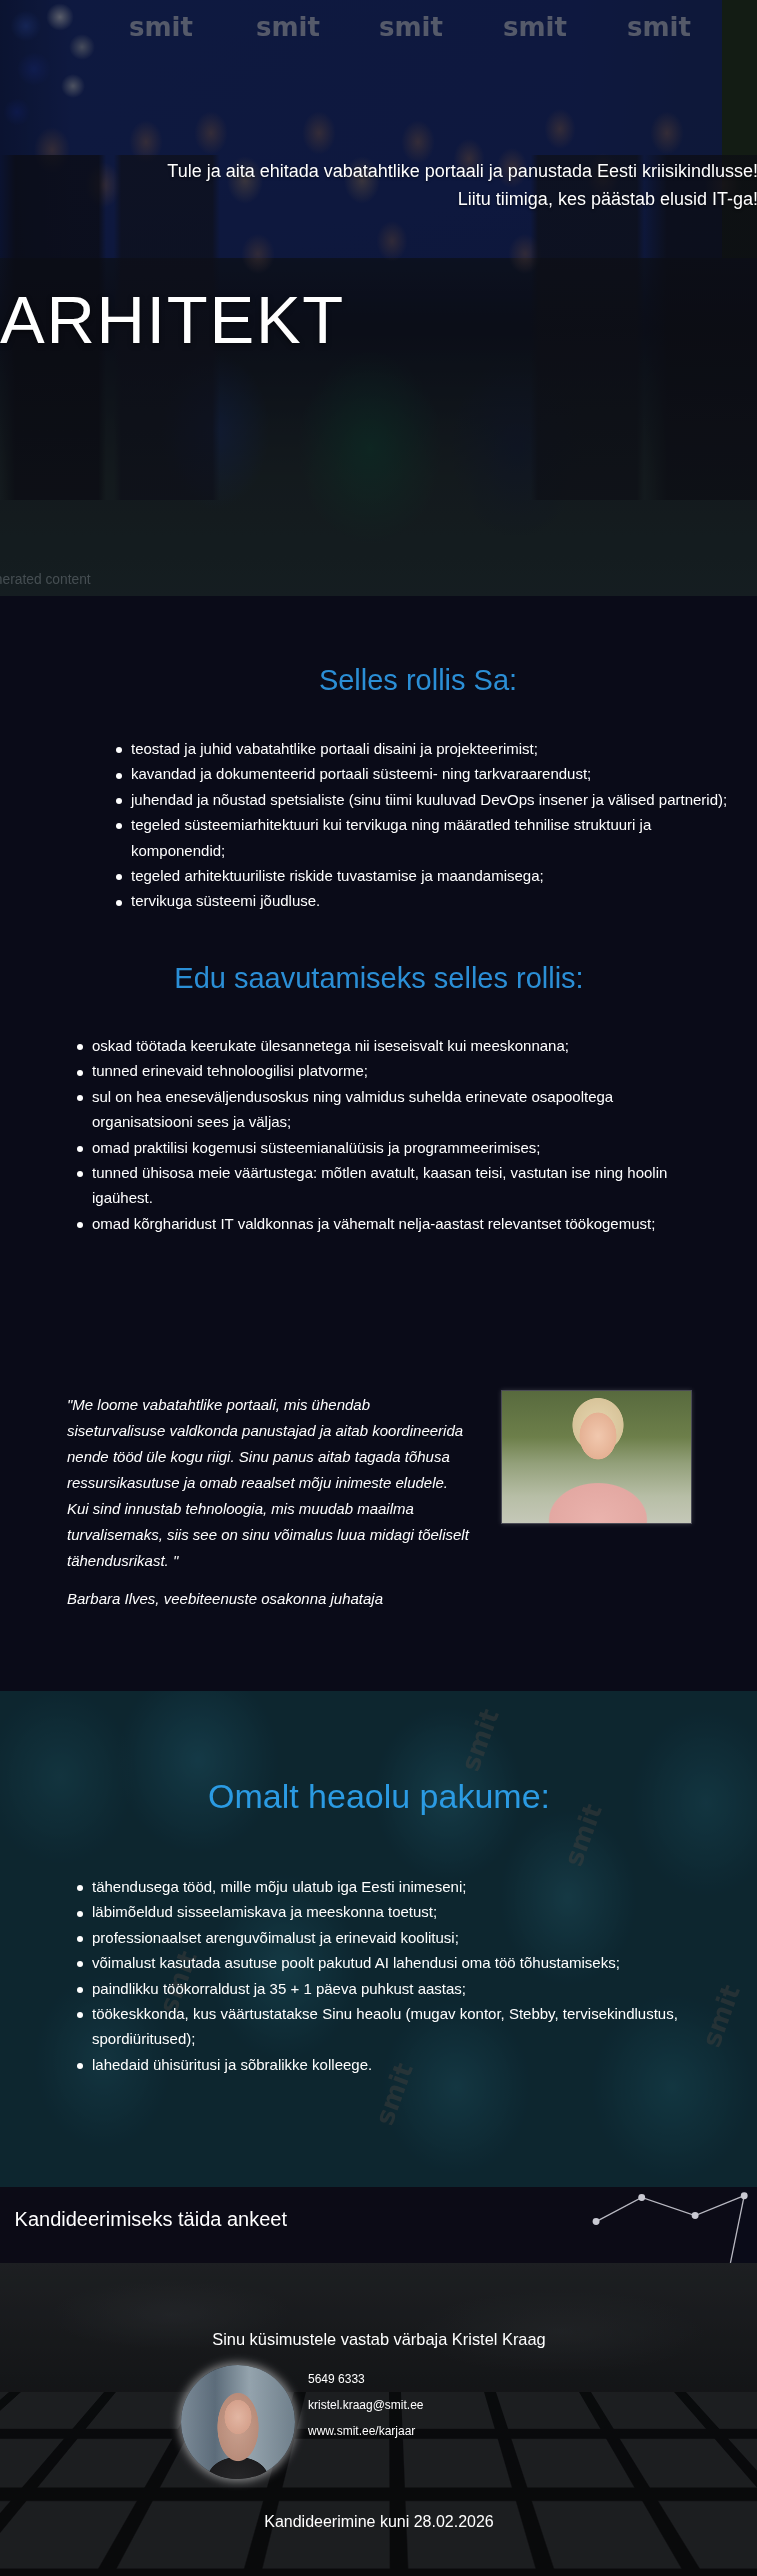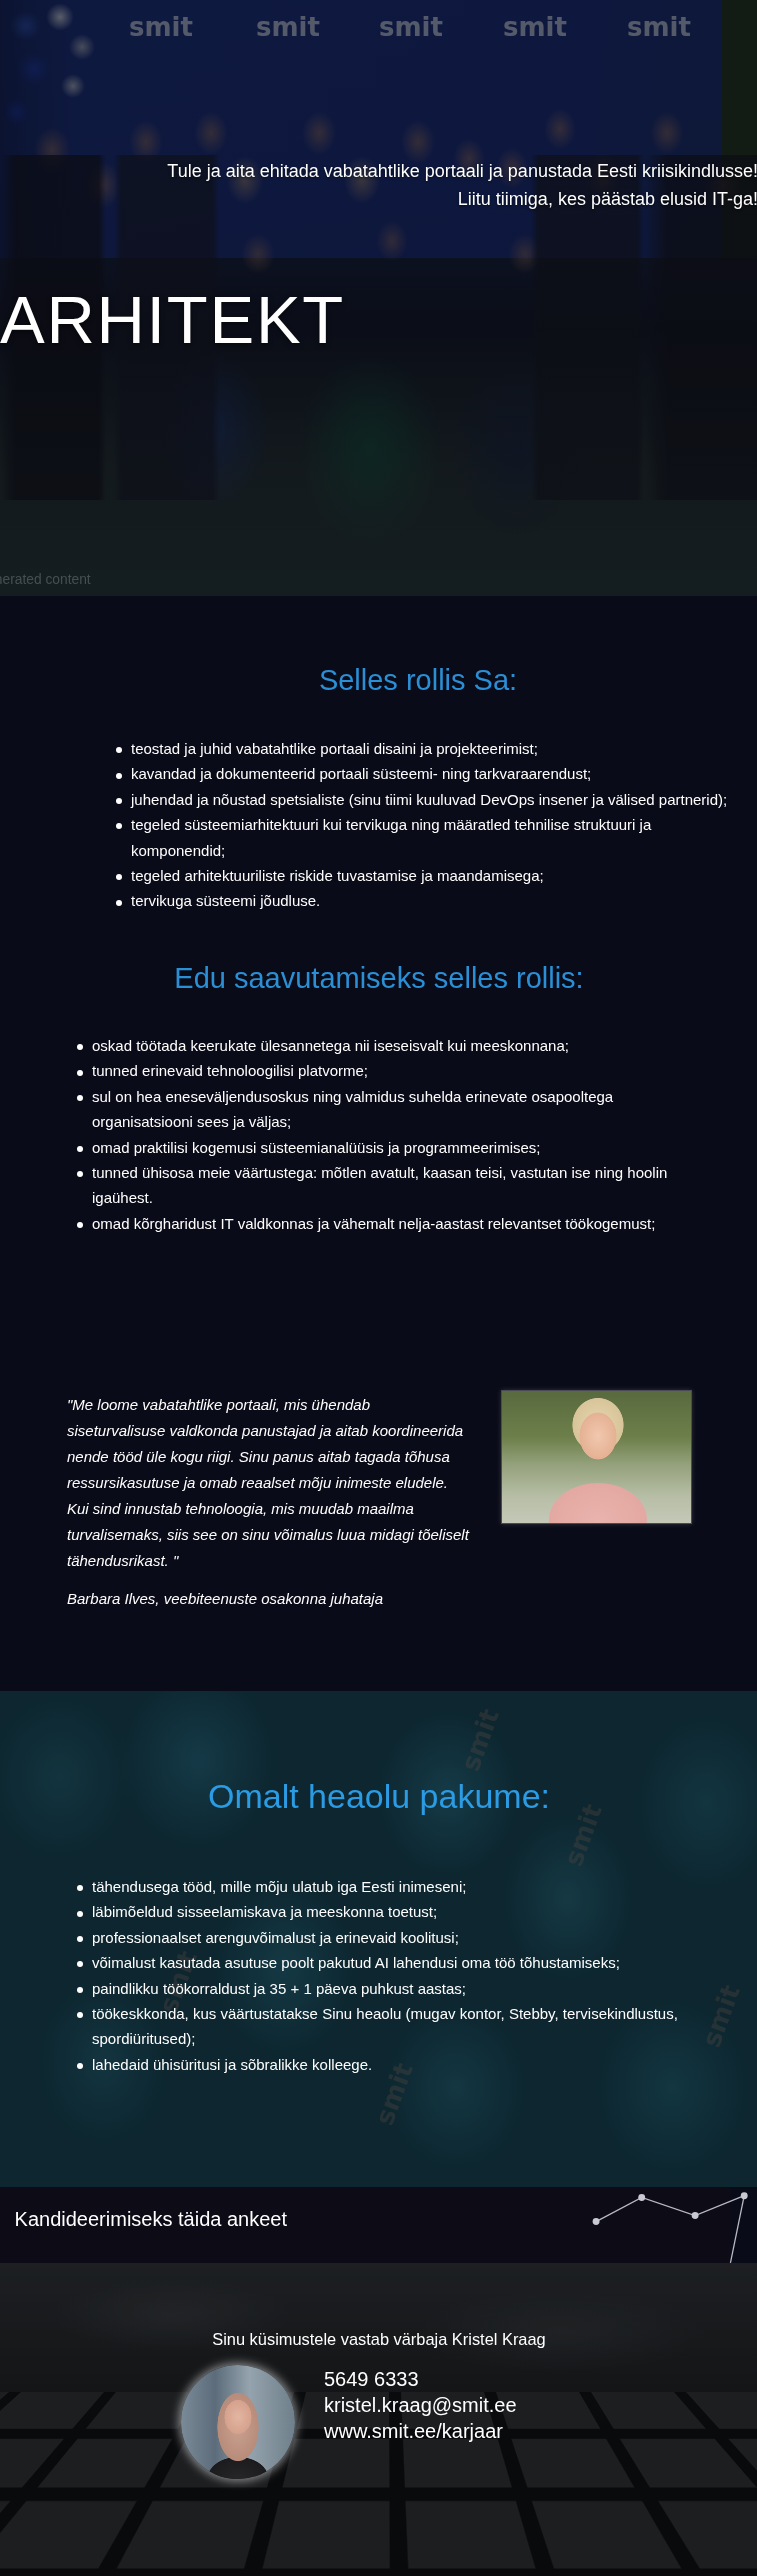--- a/index.html
+++ b/index.html
@@ -117,21 +117,21 @@
       radial-gradient(ellipse 207px 60px at 560px 69px, rgba(70,75,80,.3), transparent 70%); }
   .contact .dim { position: absolute; left: 0; top: 0; width: 100%; height: 100%; background: rgba(0,0,0,0.3); }
   .contact .lead { position: absolute; left: 0; top: 45px; width: 758px; text-align: center; font-size: 16.4px; line-height: 22.4px; color: #ffffff; margin-top: 20px; }
   .contact .avatar { position: absolute; left: 181px; top: 102px; width: 114px; height: 114px; border-radius: 50%; overflow: hidden;
     box-shadow: 0 0 8.6px 2.6px rgba(255,255,255,.45);
     background:
       radial-gradient(ellipse 19px 24px at 57px 52px, #e2b6a3, #d5a18c 70%, transparent 72%),
       radial-gradient(ellipse 29px 48px at 57px 62px, #c9a08e, #b88c7a 70%, transparent 72%),
       radial-gradient(ellipse 43px 31px at 57px 114px, #262628, #1c1c1e 70%, transparent 72%),
       linear-gradient(90deg, #7b8a97 0%, #5c6c7a 30%, #94a3ad 60%, #6f7f8b 100%); }
-  .contact .line { position: absolute; left: 324px; font-size: 20px; line-height: 22.4px; color: #ffffff; white-space: nowrap; }
+  .contact .line { position: absolute; left: 308px; font-size: 12px; line-height: 22.4px; color: #ffffff; white-space: nowrap; }
   .contact .deadline { position: absolute; left: 0; top: 248px; width: 758px; text-align: center; font-size: 16px; line-height: 22.4px; color: #ffffff; }
   a { color: inherit; text-decoration: none; }
 </style>
 </head>
 <body>
 
 <section class="hero">
   <div class="backdrop"></div>
   <div class="green-wall"></div>
   <div class="balloons"></div>
@@ -214,14 +214,15 @@
 
 <section class="contact">
   <div class="clouds"></div>
   <div class="grid"></div>
   <div class="dim"></div>
   <div class="lead">Sinu küsimustele vastab värbaja Kristel Kraag</div>
   <div class="avatar"></div>
   <div class="line" style="top:105px">5649 6333</div>
   <a class="line" style="top:131px">kristel.kraag@smit.ee</a>
   <a class="line" style="top:157px">www.smit.ee/karjaar</a>
+  <div class="deadline">Kandideerimine kuni  28.02.2026</div>
 </section>
 
 
 </body></html>

